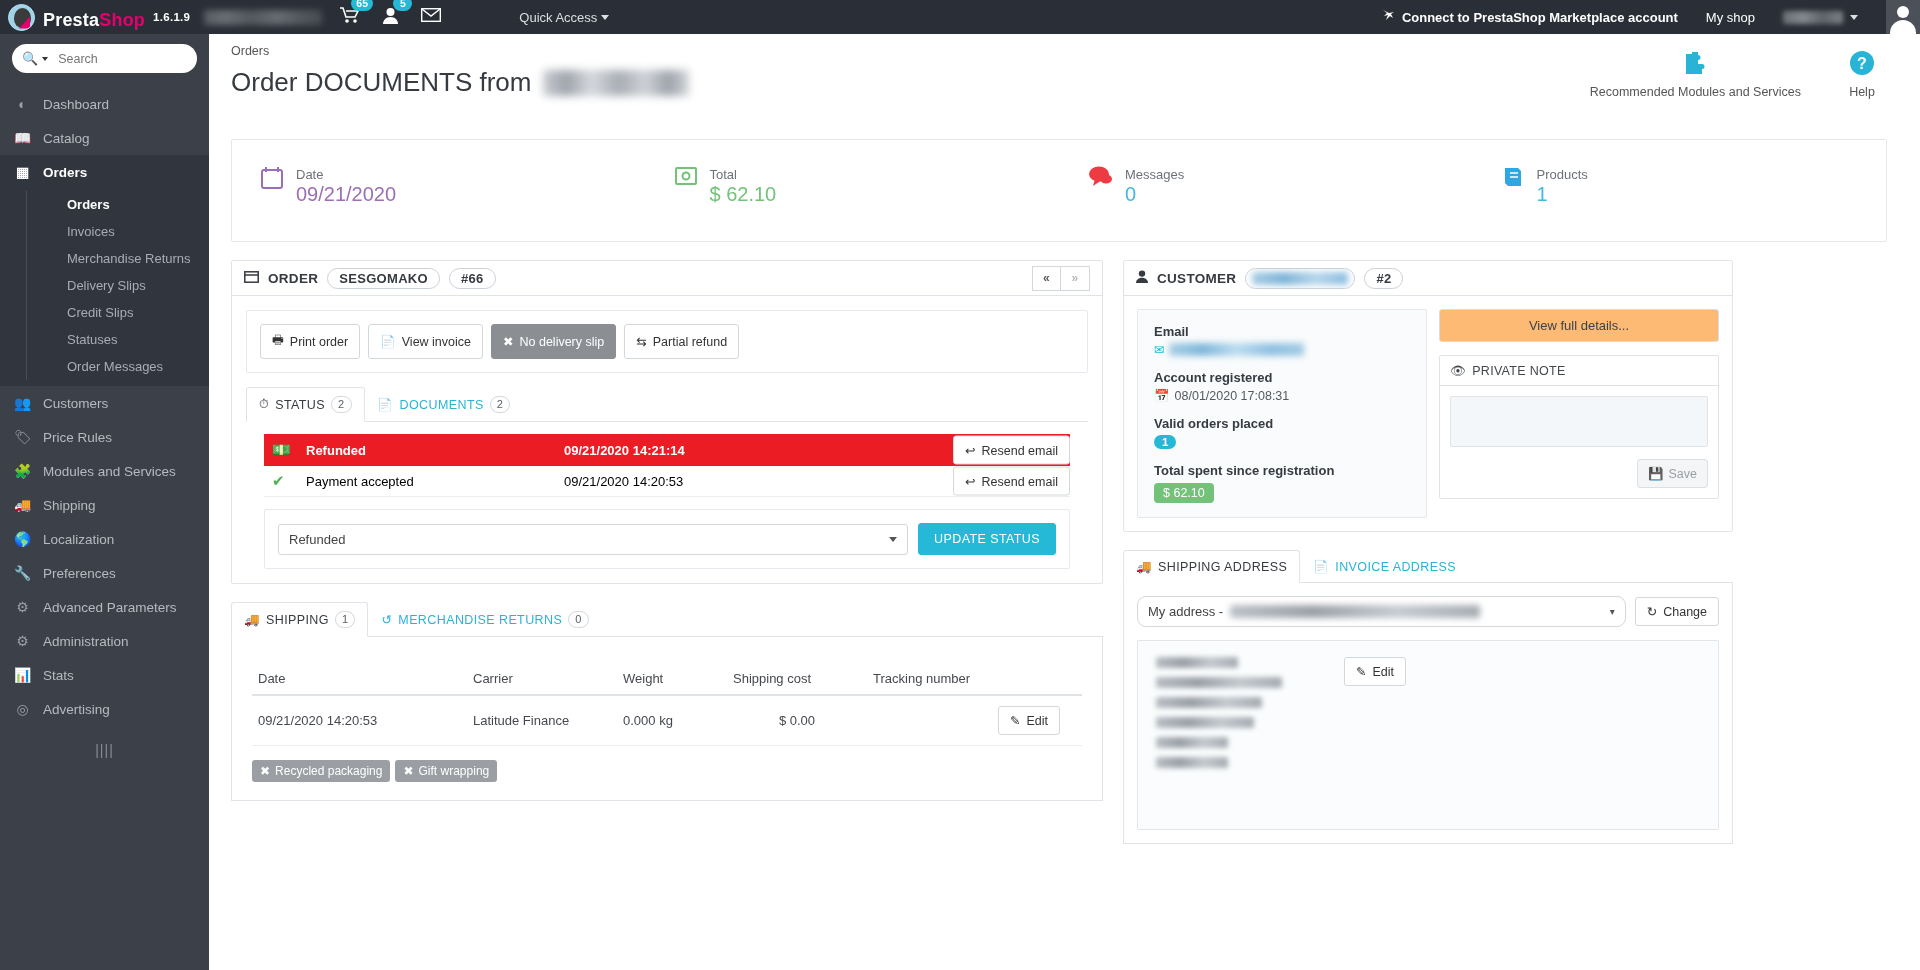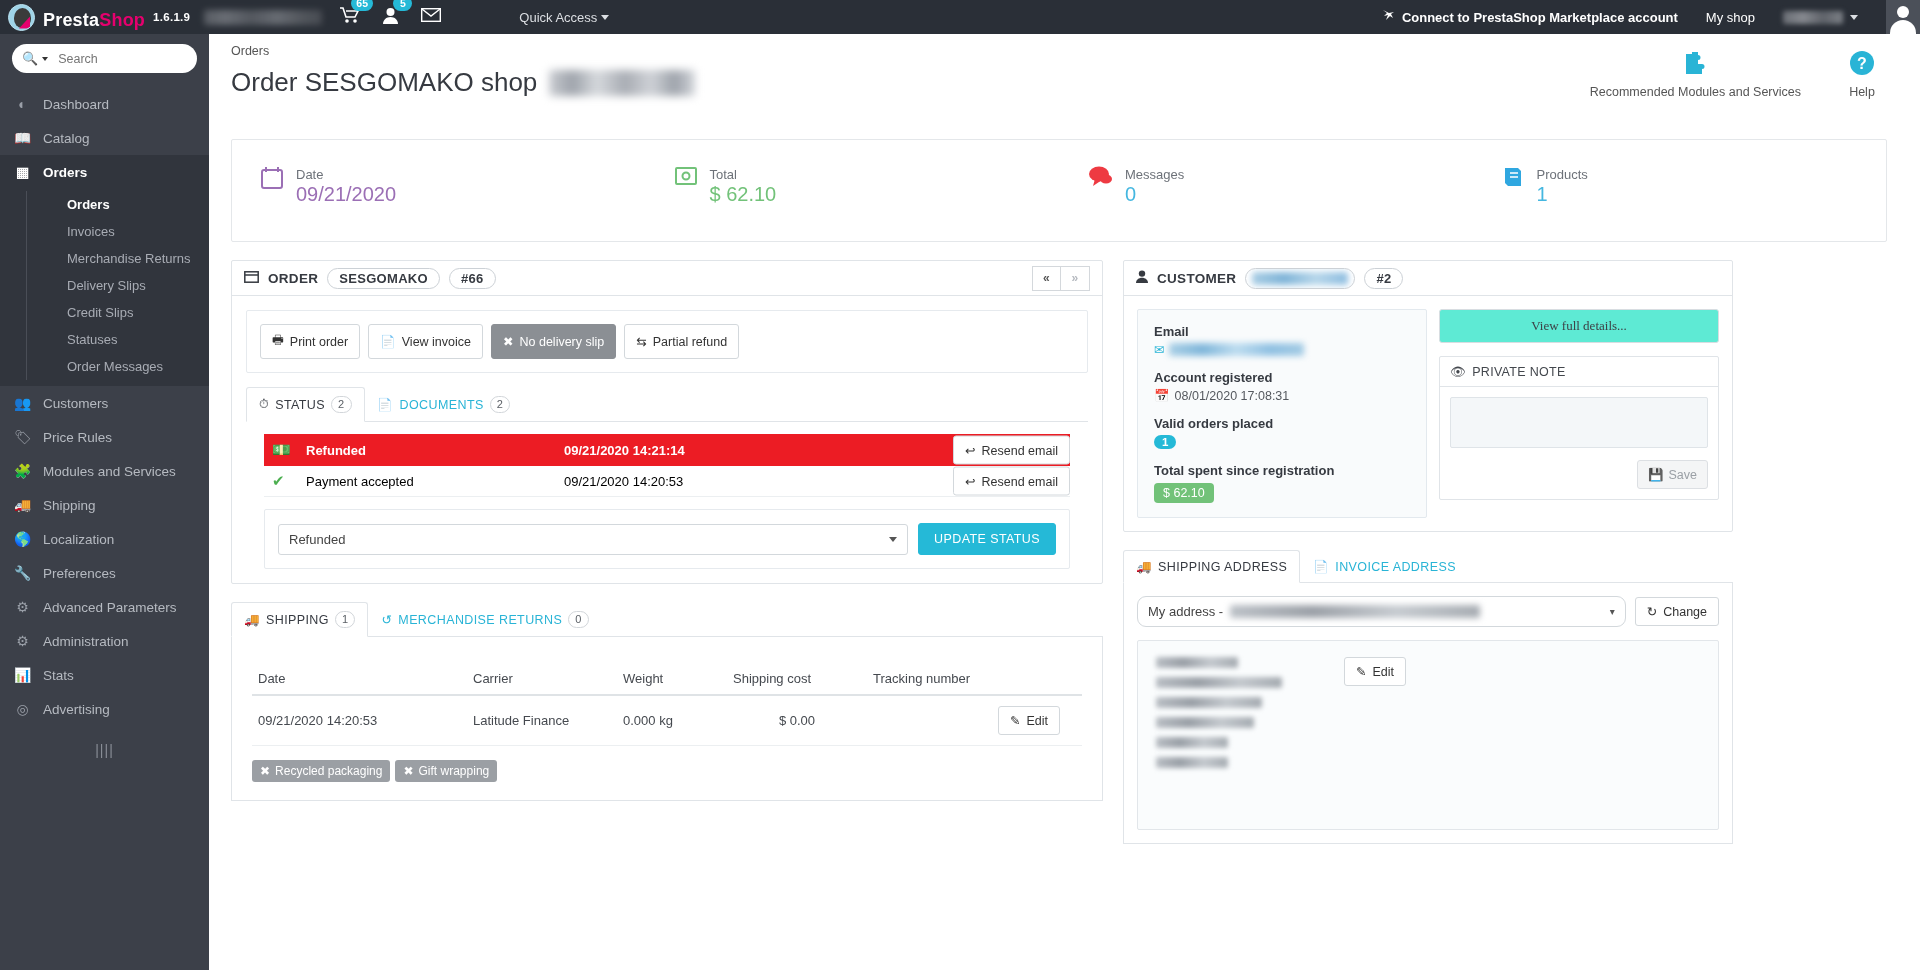--- a/index.html
+++ b/index.html
@@ -280,23 +280,23 @@
   .mini-badge {
     display: inline-block; background: #25b9d7; color: #fff; font-size: 11.5px;
     border-radius: 10px; padding: 1px 8px; margin-top: 4px; font-weight: bold;
   }
   .money-badge {
     display: inline-block; background: #72c279; color: #fff; font-size: 12.5px;
     border-radius: 4px; padding: 3px 9px; margin-top: 5px;
   }
   .cust-right { flex: 1; }
   .full-btn {
-    width: 100%; border: 1px solid #d8dde1; background: #5eead4; border-radius: 3px;
+    width: 100%; border: 1px solid #d8dde1; background: #fdba74; border-radius: 3px;
     padding: 8px; font-size: 13px; color: #3d4146; cursor: pointer; text-align: center;
-    font-family: Liberation Serif, serif;
+    font-family: Liberation Sans, sans-serif;
   }
   .note-box { border: 1px solid #e0e4e8; border-radius: 2px; margin-top: 13px; }
   .note-head {
     padding: 7px 10px; font-size: 12.5px; color: #43474d; border-bottom: 1px solid #e0e4e8;
     display: flex; align-items: center; gap: 6px; letter-spacing: .3px;
   }
   .note-inner { padding: 10px; }
   .note-area {
     width: 100%; height: 51px; border: 1px solid #dfe4e8; background: #f4f7f9;
     border-radius: 2px; resize: none; outline: none;
@@ -460,21 +460,21 @@
   </div>
 
   <div class="side-collapse">||||</div>
 </div>
 
 <div class="main">
 
   <div class="page-head">
     <div class="breadcrumb">Orders</div>
     <div class="page-title">
-      <span>Order SESGOMAKO shop</span>
+      <span>Order DOCUMENTS from</span>
       <span class="name-blur"></span>
     </div>
 
     <div class="head-tools">
       <div class="head-tool">
         <span class="ht-ico">
           <svg width="26" height="26" viewBox="0 0 26 26" fill="#29b4d6">
               <path d="M10 2h6v3a2.5 2.5 0 1 1 0 5v4h4a2.5 2.5 0 1 1 0 5v5H4V4h6z"></path>
             </svg>
         </span>

